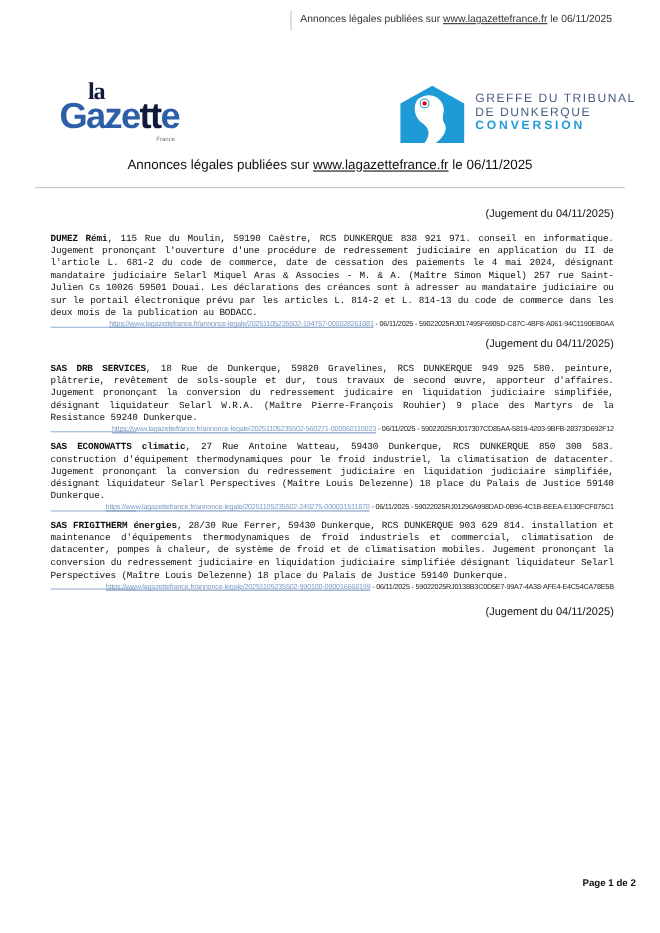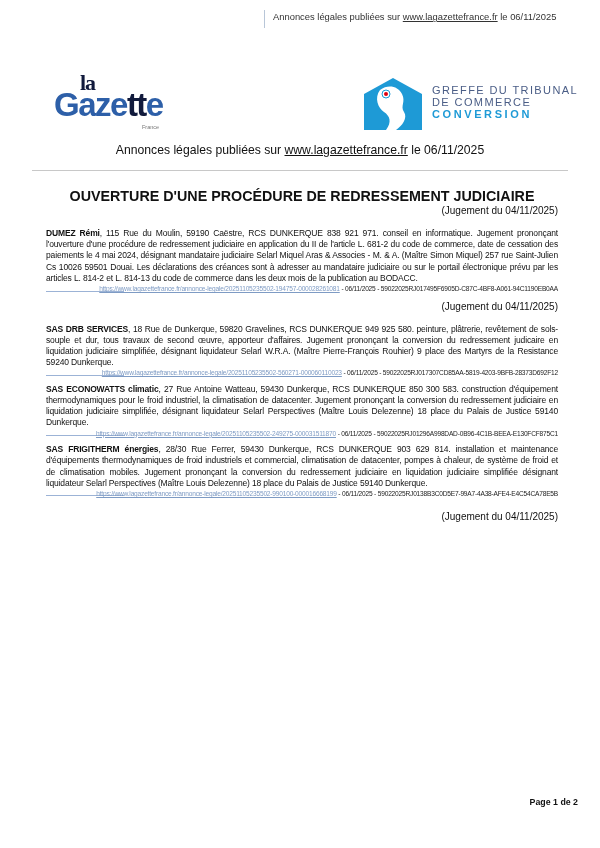--- a/index.html
+++ b/index.html
@@ -24,21 +24,21 @@
   .logo-greffe .gtext { position: absolute; left: 70px; top: 8px; font-size: 11px; letter-spacing: 1.4px; line-height: 12px; color: #4a5d86; white-space: nowrap; }
   .logo-greffe .gtext .city { color: #1e9ad6; font-weight: bold; letter-spacing: 2.6px; }
 
   .pub-line { position: absolute; top: 143px; left: 0; width: 600px; text-align: center; font-size: 12.2px; color: #111; }
   .pub-line a { color: #111; text-decoration: underline; }
   .hr { position: absolute; top: 170px; left: 32px; right: 32px; border-top: 1px solid #c8c8c8; }
 
   .content { position: absolute; top: 188px; left: 46px; width: 512px; }
   .sec-title { text-align: center; font-weight: bold; font-size: 14.3px; line-height: 16px; color: #111; }
   .sec-sub { text-align: right; font-size: 10px; line-height: 14px; margin-bottom: 10px; color: #111; }
-  .entry { font-family: Liberation Sans, sans-serif; font-size: 8.5px; line-height: 11.2px; text-align: justify; color: #111; letter-spacing: -0.15px; }
+  .entry { font-family: Liberation Mono, monospace; font-size: 8.5px; line-height: 11.2px; text-align: justify; color: #111; letter-spacing: -0.15px; }
   .entry b { font-weight: bold; }
   .ref { text-align: right; font-size: 6.6px; line-height: 8.5px; margin-top: 1px; position: relative; letter-spacing: -0.2px; }
   .ref a { color: #7e9bc4; text-decoration: underline; }
   .ref .tail { color: #222; }
   .sep { display: block; width: 78px; border-top: 1.5px solid #9cb3d6; margin-top: -3px; margin-bottom: 8px; }
 
   .footer { position: absolute; top: 797px; right: 22px; font-size: 8.8px; font-weight: bold; color: #111; }
 </style>
 </head>
 <body>
@@ -55,34 +55,33 @@
 
 <div class="logo-greffe">
   <svg class="emblem" width="62" height="56" viewBox="0 0 62 56">
     <path d="M2 18 L31 2 L60 18 L60 54 L2 54 Z" fill="#1e9ad6"></path>
     <path d="M18 14 C26 8 36 10 40 18 C44 26 38 30 42 36 C46 42 40 50 34 54 L24 54 C30 46 28 40 22 36 C16 32 12 22 18 14 Z" fill="#ffffff"></path>
     <circle cx="24" cy="18" r="4" fill="#ffffff" stroke="#1e9ad6" stroke-width="1"></circle>
     <circle cx="24" cy="18" r="2" fill="#e1000f"></circle>
   </svg>
   <div class="gtext">
     <div>GREFFE DU TRIBUNAL</div>
-    <div>DE COMMERCE</div>
+    <div>DE DUNKERQUE</div>
     <div class="city">CONVERSION</div>
   </div>
 </div>
 
 <div class="pub-line">
   <span>Annonces légales publiées sur </span><a>www.lagazettefrance.fr</a><span> le 06/11/2025</span>
 </div>
 <div class="hr"></div>
 
 <div class="content">
 
   <div class="section">
-    <div class="sec-title">OUVERTURE D'UNE PROCÉDURE DE REDRESSEMENT JUDICIAIRE</div>
     <div class="sec-sub">(Jugement du 04/11/2025)</div>
     <div class="entry"><b>DUMEZ Rémi</b><span>, 115 Rue du Moulin, 59190 Caëstre, RCS DUNKERQUE 838 921 971. conseil en informatique. Jugement prononçant l'ouverture d'une procédure de redressement judiciaire en application du II de l'article L. 681-2 du code de commerce, date de cessation des paiements le 4 mai 2024, désignant mandataire judiciaire Selarl Miquel Aras &amp; Associes - M. &amp; A. (Maître Simon Miquel) 257 rue Saint-Julien Cs 10026 59501 Douai. Les déclarations des créances sont à adresser au mandataire judiciaire ou sur le portail électronique prévu par les articles L. 814-2 et L. 814-13 du code de commerce dans les deux mois de la publication au BODACC.</span></div>
     <div class="ref"><a>https://www.lagazettefrance.fr/annonce-legale/20251105235502-194757-000028261081</a><span class="tail"> - 06/11/2025 - 59022025RJ017495F6905D-C87C-4BF8-A061-94C1190EB0AA</span></div>
     <span class="sep"></span>
   </div>
 
   <div class="section" style="margin-top:6px;">
     <div class="sec-sub">(Jugement du 04/11/2025)</div>
 
     <div class="entry"><b>SAS DRB SERVICES</b><span>, 18 Rue de Dunkerque, 59820 Gravelines, RCS DUNKERQUE 949 925 580. peinture, plâtrerie, revêtement de sols-souple et dur, tous travaux de second œuvre, apporteur d'affaires. Jugement prononçant la conversion du redressement judicaire en liquidation judiciaire simplifiée, désignant liquidateur Selarl W.R.A. (Maître Pierre-François Rouhier) 9 place des Martyrs de la Resistance 59240 Dunkerque.</span></div>

